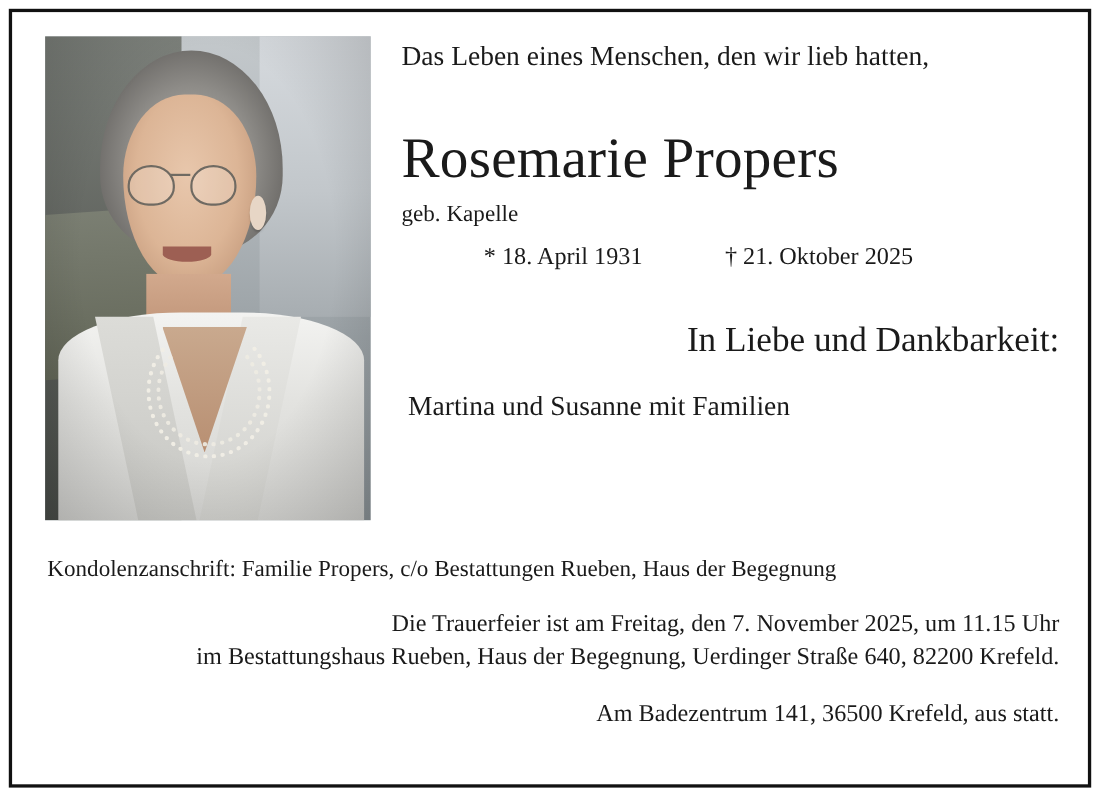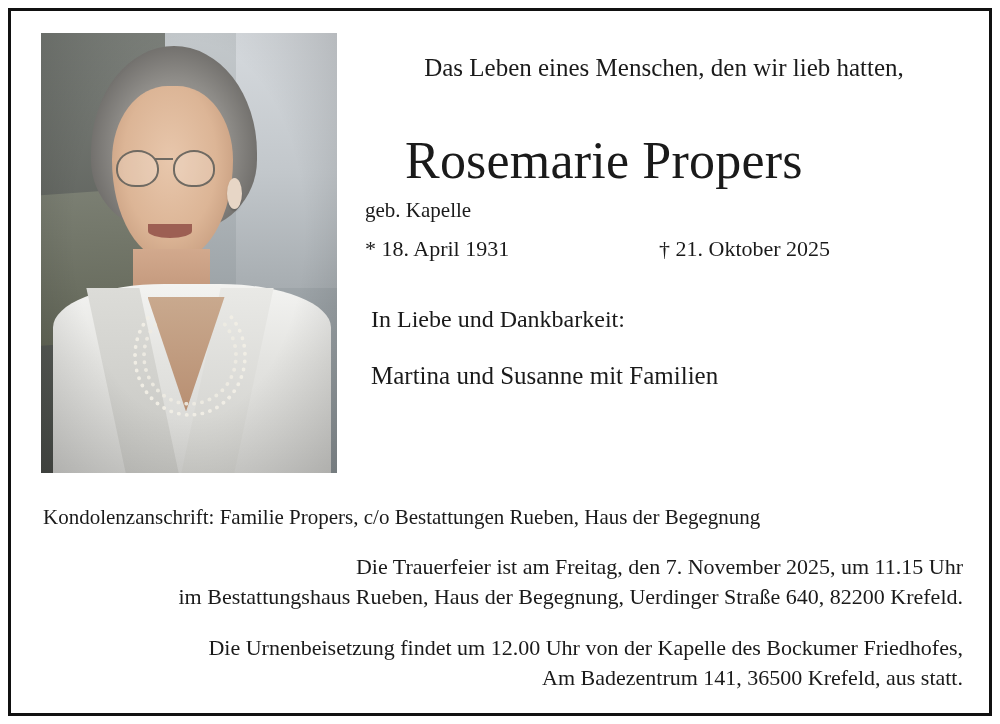--- a/index.html
+++ b/index.html
@@ -180,49 +180,48 @@
   }
 
   .top-text {
     flex: 1 1 auto;
     padding-left: 28px;
     padding-top: 2px;
   }
   .intro {
     font-size: 25px;
     line-height: 1.38;
-    margin: 16px 0 0 0;
-    text-align: center;
+    margin: 0 0 0 0;
   }
   .intro-line { display: block; }
 
   .name {
     font-size: 52px;
     line-height: 1.05;
     margin-top: 48px;
     letter-spacing: .2px;
     white-space: nowrap;
-    margin-left: 40px;
   }
   .born-name {
     font-size: 21px;
     margin-top: 10px;
   }
   .dates {
     margin-top: 13px;
     font-size: 22px;
     display: flex;
   }
-  .date-birth { width: 294px; }
+  .date-birth { width: 294px; text-align: center; }
   .date-death { }
 
   .love {
     margin-top: 44px;
-    font-size: 24px;
+    font-size: 32px;
     padding-left: 6px;
+    text-align: right;
   }
   .survivors {
     margin-top: 24px;
     padding-left: 6px;
   }
   .survivor {
     font-size: 25px;
     line-height: 1.55;
   }
 
@@ -296,19 +295,18 @@
 
     <div class="bottom">
       <div class="cond">Kondolenzanschrift: Familie Propers, c/o Bestattungen Rueben, Haus der Begegnung</div>
 
       <div class="block">
         <span class="l">Die Trauerfeier ist am Freitag, den 7. November 2025, um 11.15 Uhr</span>
         <span class="l">im Bestattungshaus Rueben, Haus der Begegnung, Uerdinger Straße 640, 82200 Krefeld.</span>
       </div>
 
       <div class="block">
-        <span class="l">Die Urnenbeisetzung findet um 12.00 Uhr von der Kapelle des Bockumer Friedhofes,</span>
         <span class="l">Am Badezentrum 141, 36500 Krefeld, aus statt.</span>
       </div>
     </div>
 
   </div>
 </div>
 
 </body></html>

